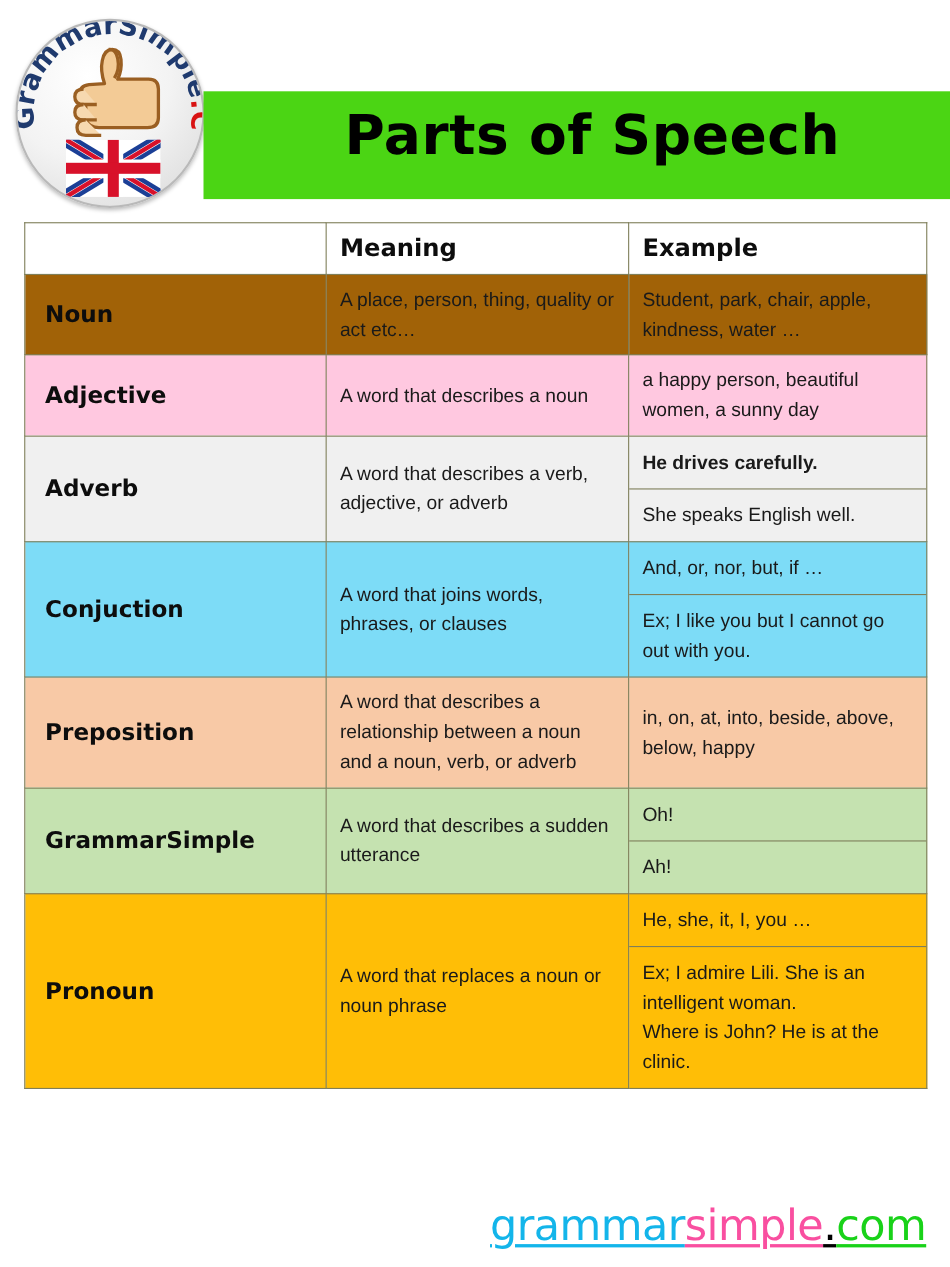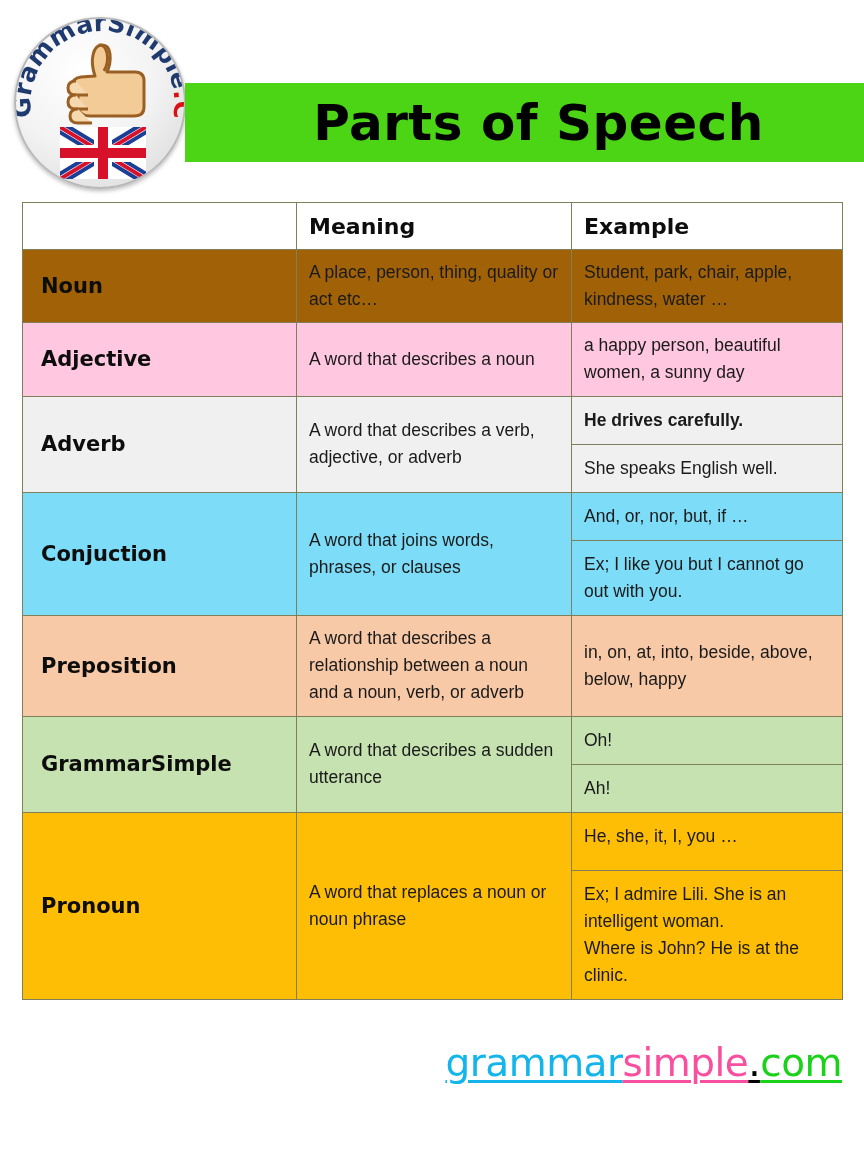--- a/index.html
+++ b/index.html
@@ -16,21 +16,21 @@
   
   .header {
     position: relative;
     height: 200px;
   }
   .banner {
     position: absolute;
     left: 185px;
     top: 83px;
     width: 679px;
-    height: 79px;
+    height: 98px;
     background: #4bd514;
   }
   .banner-title {
     position: absolute;
     left: 0;
     top: 0;
     width: 679px;
     height: 79px;
     display: flex;
     align-items: center;
@@ -112,21 +112,21 @@
     line-height: 1.55;
   }
   .example-split .sub + .sub { border-top: 1px solid #7f7f5a; }
 
   
 
   
   .footer {
     position: absolute;
     left: 0;
-    top: 1040px;
+    top: 1092px;
     width: 864px;
     height: 60px;
   }
   .site {
     position: absolute;
     right: 22px;
     top: 0;
     font-family: "DejaVu Sans", sans-serif;
     font-size: 39px;
     font-weight: normal;
@@ -244,21 +244,21 @@
           <td class="example-split">
             <div class="sub" style="white-space: pre-line;">Oh!</div>
             <div class="sub" style="white-space: pre-line;">Ah!</div>
           </td>
         </tr>
         <tr style="background: rgb(255, 190, 6);">
           <td class="term">Pronoun</td>
           <td class="meaning">A word that replaces a noun or noun phrase</td>
           <td class="example-split">
             <div class="sub" style="white-space: pre-line;">He, she, it, I, you …</div>
-            <div class="sub" style="white-space: pre-line; margin-top: 10px;">Ex; I admire Lili. She is an intelligent woman.
+            <div class="sub" style="white-space: pre-line;">Ex; I admire Lili. She is an intelligent woman.
 Where is John? He is at the clinic.</div>
           </td>
         </tr>
       </tbody>
   </table>
 </div>
 
 <div class="footer">
   <div class="site">
     <span class="s-grammar">grammar</span><span class="s-simple">simple</span><span class="s-dot">.</span><span class="s-com">com</span>

